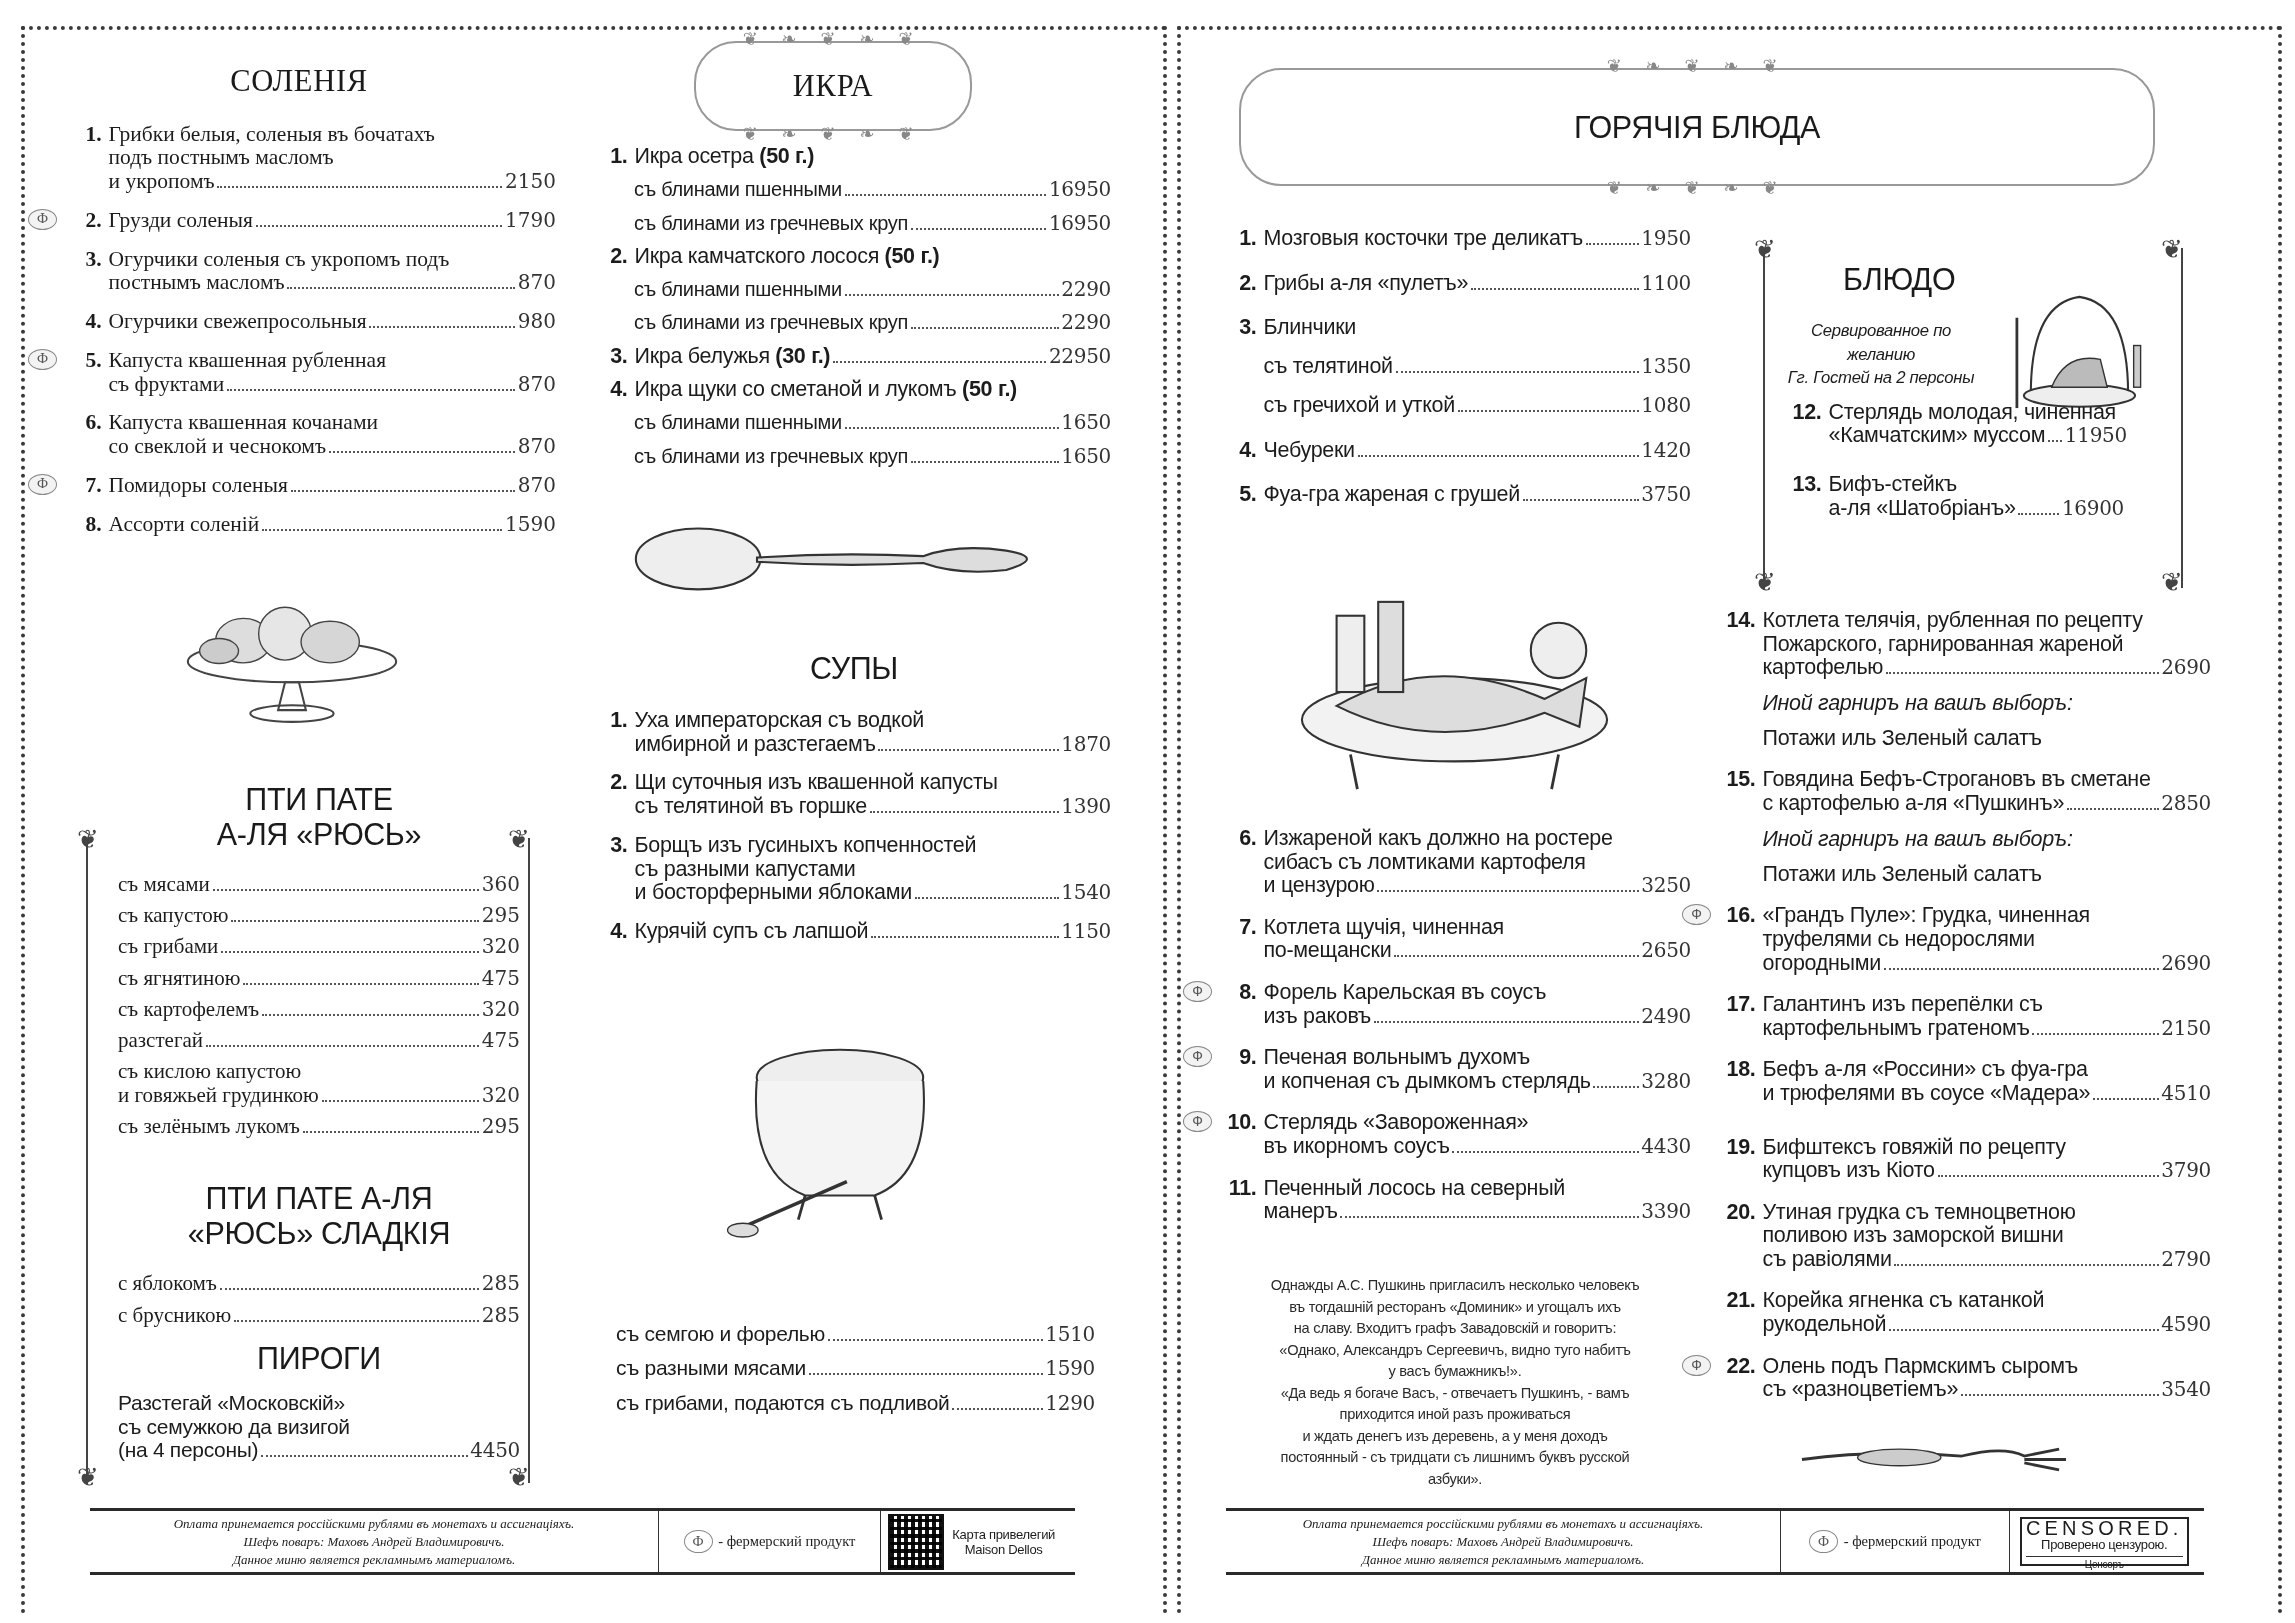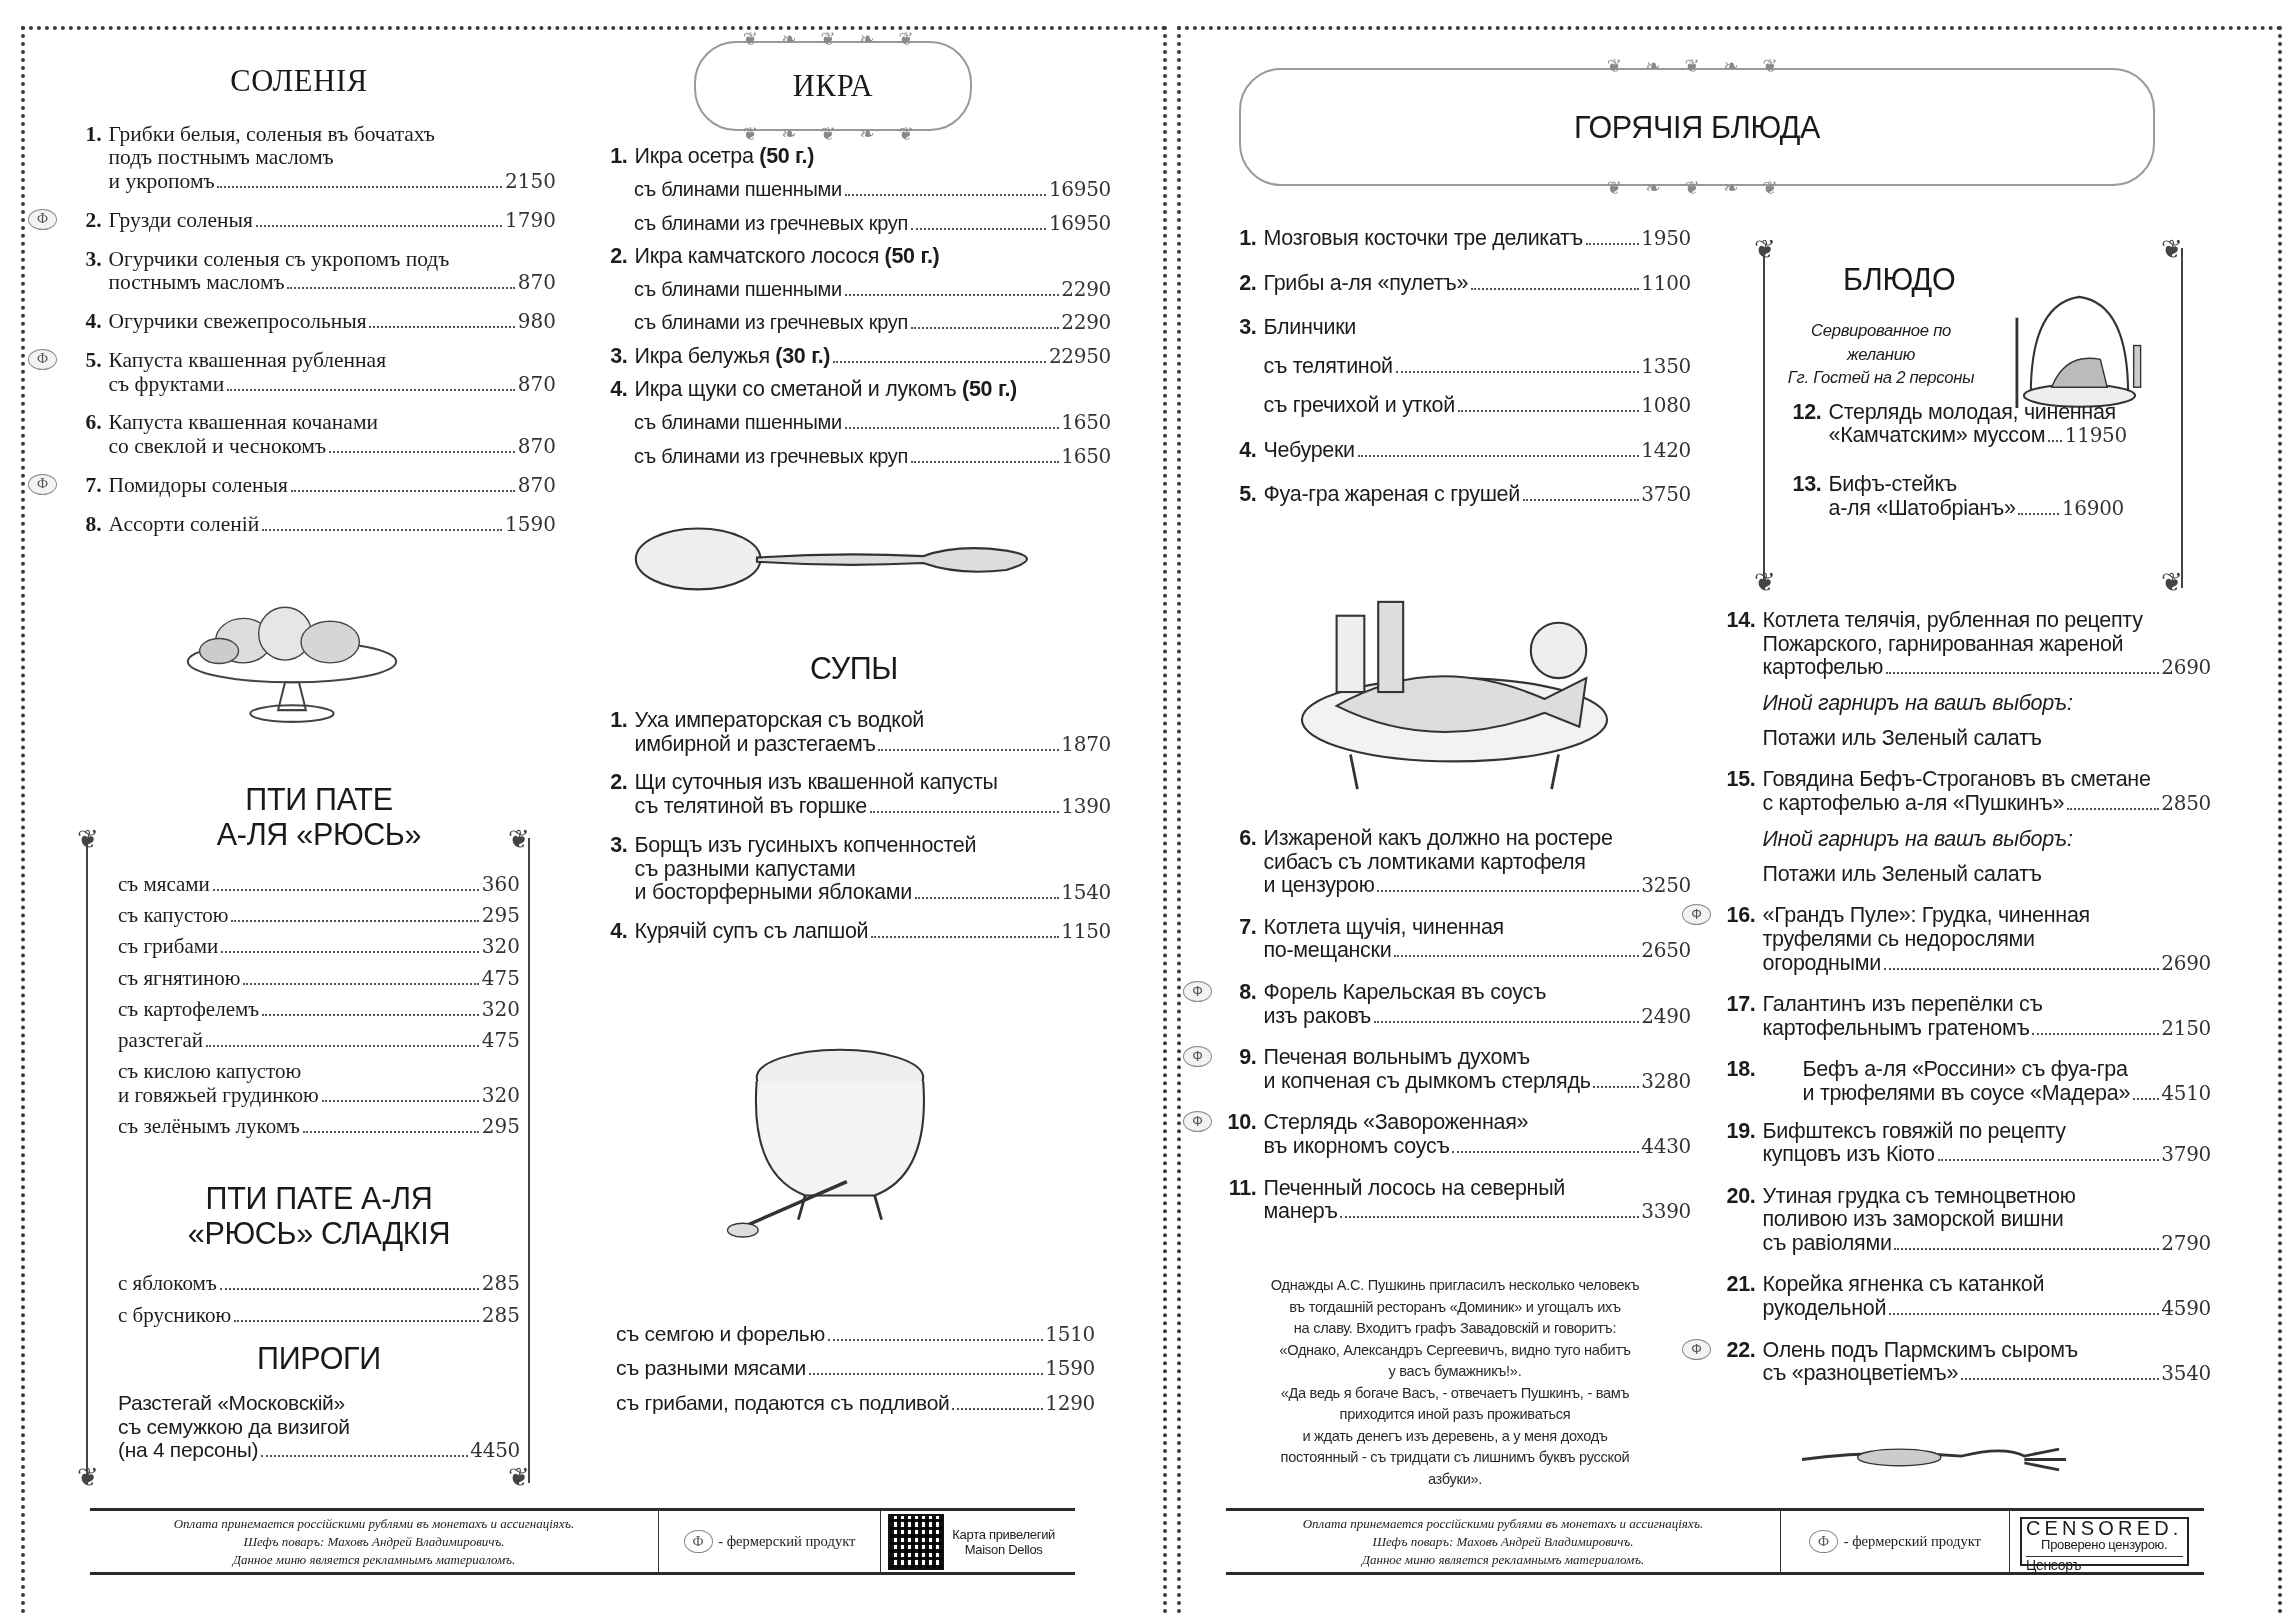--- a/index.html
+++ b/index.html
@@ -40,21 +40,21 @@
   .footer .note { flex: 0 0 auto; font-style: italic; text-align: center; font-size: 13px; line-height: 18px; padding: 2.8px 7px; border-right: 1.4px solid #333; display: flex; flex-direction: column; justify-content: center; }
   .footer .legend { display: flex; align-items: center; justify-content: center; padding: 0 14px; font-size: 14.6px; border-right: 1.4px solid #333; }
   .footer .legend .farm-badge { width: 29px; height: 23.6px; border: 1.4px solid #888; border-radius: 50%; font-size: 14px; line-height: 21px; text-align: center; margin-right: 5.6px; color: #555; }
   .footer .qr-block { display: flex; align-items: center; padding: 0 7px; font-size: 13px; text-align: center; }
   .qr { width: 56px; height: 56px; background:
       repeating-linear-gradient(90deg, #111 0 4.2px, #fff 4.2px 7px),
       repeating-linear-gradient(0deg, #111 0 3.5px, #fff 3.5px 7.6px);
       background-blend-mode: multiply; margin-right: 8.3px; border: 2.1px solid #111; }
   .censor { border: 2.1px double #222; margin: 5.6px 9.7px; padding: 1.4px 4.2px; font-size: 13px; text-align: center; line-height: 16.7px; }
   .censor .big { letter-spacing: 4.2px; font-size: 20px; }
-  .censor .small { font-size: 14px; text-align: left; border-top: 0.7px solid #333; margin-top: 2.8px; }
+  .censor .small { font-size: 10px; text-align: center; border-top: 0.7px solid #333; margin-top: 2.8px; }
 
   .anecdote { position: absolute; text-align: center; font-size: 14.6px; line-height: 21.5px; color: #2a2a2a; }
   .italic-note { font-style: italic; }
 </style>
 </head>
 <body>
 
 <div class="page page-left">
   <div class="dotted-frame"></div>
 
@@ -733,21 +733,21 @@
           <span class="num">17.</span>
           <div class="body">
             <div>Галантинъ изъ перепёлки съ</div>
             <div class="line">
               <span class="txt">картофельнымъ гратеномъ</span>
               <span class="dots"></span>
               <span class="price">2150</span>
             </div>
           </div>
         </div>
-        <div class="item" style="margin-bottom: 14px; gap: 40px;">
+        <div class="item" style="margin-bottom: 30px;">
           <span class="num">18.</span>
           <div class="body">
             <div>Бефъ а-ля «Россини» съ фуа-гра</div>
             <div class="line">
               <span class="txt">и трюфелями въ соусе «Мадера»</span>
               <span class="dots"></span>
               <span class="price">4510</span>
             </div>
           </div>
         </div>

